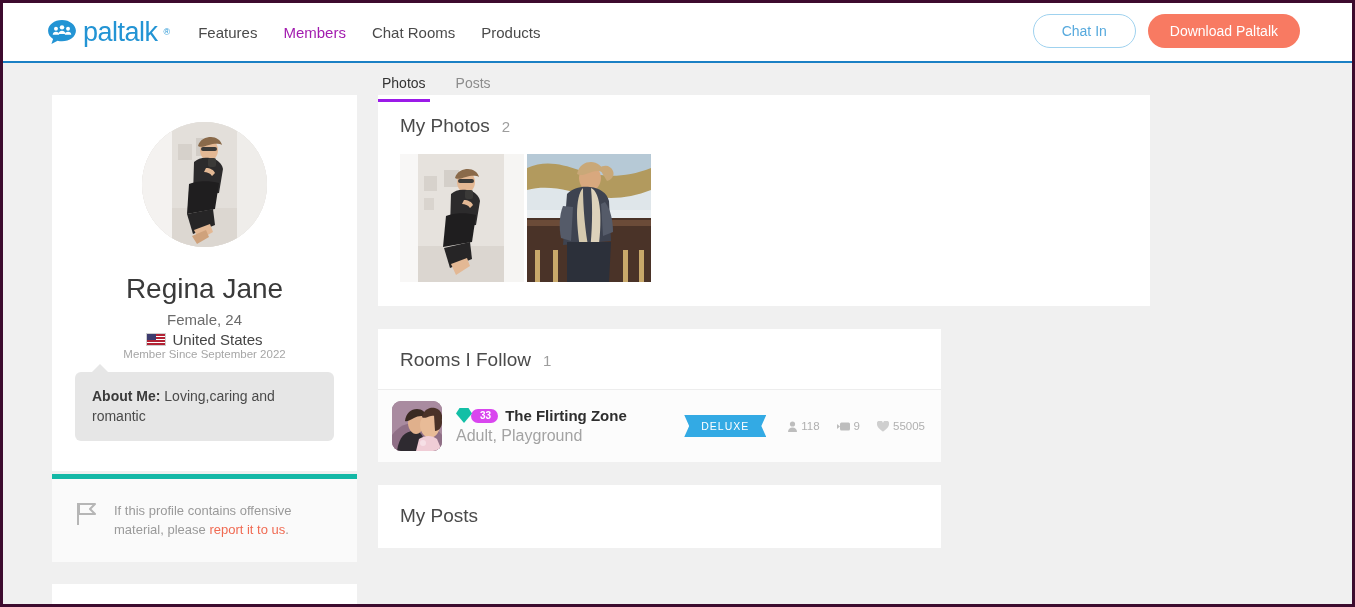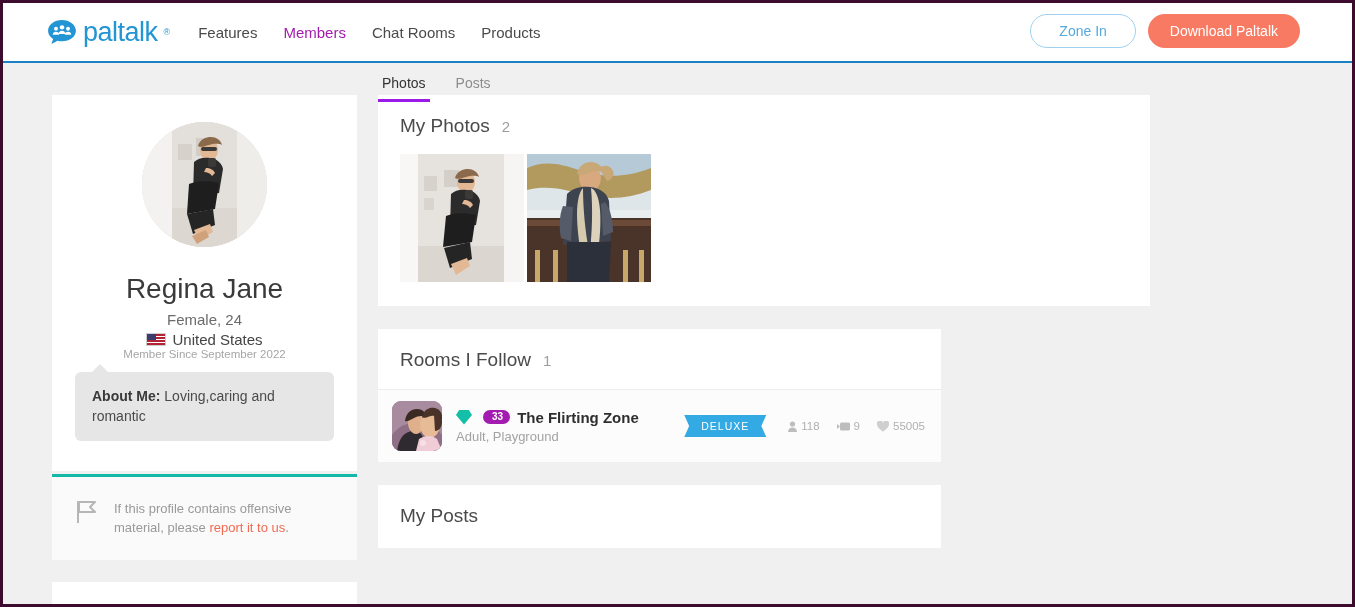--- a/index.html
+++ b/index.html
@@ -192,21 +192,21 @@
     top: -8px; left: 16px;
     border-left: 9px solid transparent;
     border-right: 9px solid transparent;
     border-bottom: 9px solid #e6e6e6;
   }
   .about-label { font-weight: bold; color: #3a3a3a; }
 
   .report-card {
     margin-top: 3px;
     background: #fafafa;
-    border-top: 3px solid #14b8a6;
+    border-top: 5px solid #14b8a6;
     padding: 22px 20px 22px 22px;
     display: flex;
     gap: 14px;
     align-items: flex-start;
   }
   .report-text {
     font-size: 13px;
     color: #9a9a9a;
     line-height: 1.5;
   }
@@ -289,31 +289,30 @@
   }
   .gem-badge::before {
     content: "";
     position: absolute;
     left: 0; top: 0;
     width: 16px; height: 15px;
     background: #13bfa6;
     clip-path: polygon(22% 0, 78% 0, 100% 36%, 50% 100%, 0 36%);
   }
   .gem-num {
-    background: #a21caf;
+    background: #d946ef;
     color: #fff;
     font-size: 10px;
     font-weight: bold;
     border-radius: 8px;
     padding: 1px 7px 1px 9px;
     line-height: 12px;
-    margin-left: 12px;
   }
   .room-name { font-size: 15px; color: #2e2e2e; font-weight: bold; }
-  .room-cat { font-size: 13px; color: #a3a3a3; margin-top: 3px; }
+  .room-cat { font-size: 16px; color: #a3a3a3; margin-top: 3px; }
 
   .deluxe {
     background: #33aae4;
     color: #fff;
     font-size: 10.5px;
     letter-spacing: 1px;
     padding: 5px 17px;
     clip-path: polygon(0 0, 100% 0, 94% 50%, 100% 100%, 0 100%, 6% 50%);
     flex: none;
     margin-right: 22px;
@@ -364,21 +363,21 @@
   </div>
 
   <nav class="nav-links">
     <a class="nav-link">Features</a>
     <a class="nav-link active">Members</a>
     <a class="nav-link">Chat Rooms</a>
     <a class="nav-link">Products</a>
   </nav>
 
   <div class="topbar-right">
-    <button class="btn-signin">Zone In</button>
+    <button class="btn-signin">Chat In</button>
     <button class="btn-download">Download Paltalk</button>
   </div>
 </div>
 
 <div class="page">
 
   <div class="tabs">
     <div class="tab active">Photos</div>
     <div class="tab">Posts</div>
   </div>

